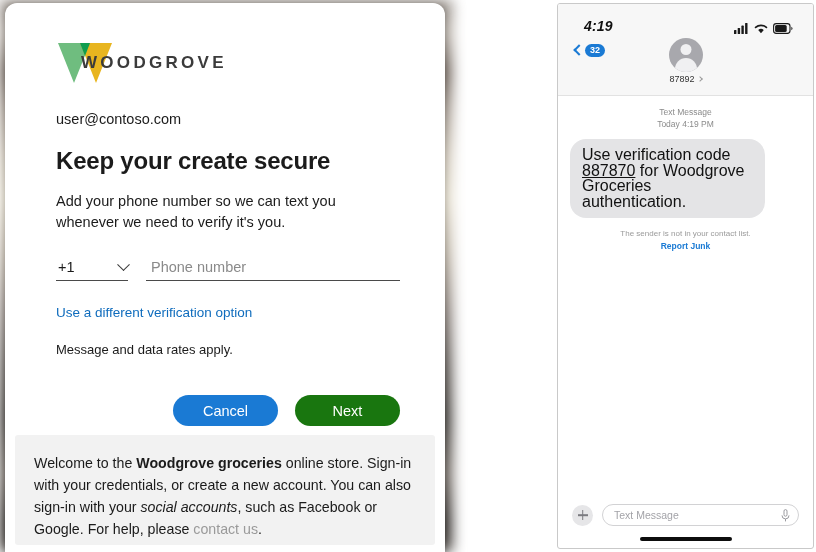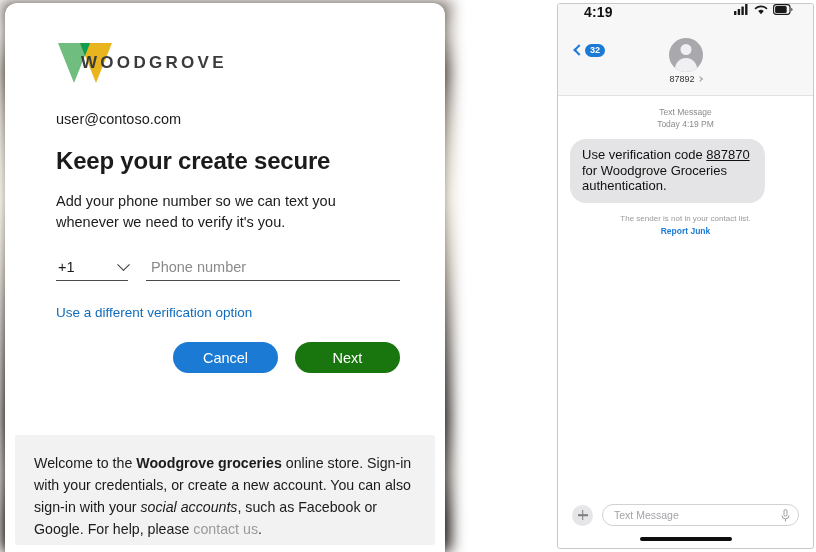--- a/index.html
+++ b/index.html
@@ -85,22 +85,22 @@
   .footer a { color: #9a9a9a; text-decoration: none; }
 
   
   .phone {
     position: absolute; top: 3px; left: 557px;
     width: 257px; height: 546px;
     background: #ffffff; border: 1px solid #c9c9c9; border-radius: 3px;
     overflow: hidden;
   }
   .status {
-    height: 30px; display: flex; align-items: flex-start; justify-content: space-between;
-    padding: 0 20px 0 26px; background: #f7f7f7;
+    height: 30px; display: flex; align-items: flex-end; justify-content: space-between;
+    padding: 0 20px 0 26px; background: #f7f7f7; font-style: italic;
   }
   .status-time { font-size: 14px; font-weight: 700; color: #111; letter-spacing: 0.2px; }
   .status-icons { display: flex; align-items: center; gap: 5px; }
 
   .msg-header {
     background: #f7f7f7; height: 62px; position: relative;
     display: flex; align-items: flex-start; justify-content: center;
     border-bottom: 1px solid #e2e2e2;
   }
   .back-btn { position: absolute; left: 17px; top: 10px; display: flex; align-items: center; gap: 2px; cursor: pointer; }
@@ -116,21 +116,21 @@
                    border-radius:11px 11px 0 0; background:#f0f0f2; transform: translateX(-50%); }
   .contact-name { font-size: 9px; color: #333; margin-top: 2px; display: flex; align-items: center; gap: 3px; }
   .contact-chev { width: 4px; height: 4px; border-right: 1px solid #9a9a9a; border-top: 1px solid #9a9a9a;
                   transform: rotate(45deg); }
 
   .thread { padding: 10px 12px 0 12px; }
   .meta { text-align: center; font-size: 8.5px; color: #8b8b8b; line-height: 12px; margin-bottom: 9px; }
   .bubble-wrap { position: relative; }
   .bubble {
     background: #e4e4e6; border-radius: 16px; padding: 8px 11px 9px 12px;
-    font-size: 13px; line-height: 15.5px; color: #111; max-width: 195px; position: relative;
+    font-size: 16px; line-height: 15.5px; color: #111; max-width: 195px; position: relative;
   }
   .bubble .code { text-decoration: underline; }
   .bubble::after {
     content:""; position:absolute; left: 1px; bottom: -1px; width: 13px; height: 14px;
     background: #e4e4e6; border-bottom-right-radius: 14px; z-index: -1;
   }
   .notice { text-align: center; font-size: 8px; color: #9a9a9a; margin-top: 11px; }
   .report { text-align: center; font-size: 8.5px; color: #1a7ad4; font-weight: 700; margin-top: 3px; cursor: pointer; }
 
   .compose {
@@ -174,20 +174,21 @@
 
       <div class="phone-row">
         <div class="cc-select">
           <span>+1</span>
           <span class="chev"></span>
         </div>
         <input class="phone-input" type="text" placeholder="Phone number" style="">
       </div>
 
       <a class="alt-link">Use a different verification option</a>
+      <div class="rates">Message and data rates apply.</div>
 
       <div class="btn-row">
         <button class="btn btn-cancel">Cancel</button>
         <button class="btn btn-next">Next</button>
       </div>
     </div>
 
     <div class="footer">
       <span>Welcome to the </span><b>Woodgrove groceries</b><span> online store. Sign-in with your credentials, or create a new account. You can also sign-in with your </span><i>social accounts</i><span>, such as Facebook or Google. For help, please </span><a>contact us</a><span>.</span>
     </div>

